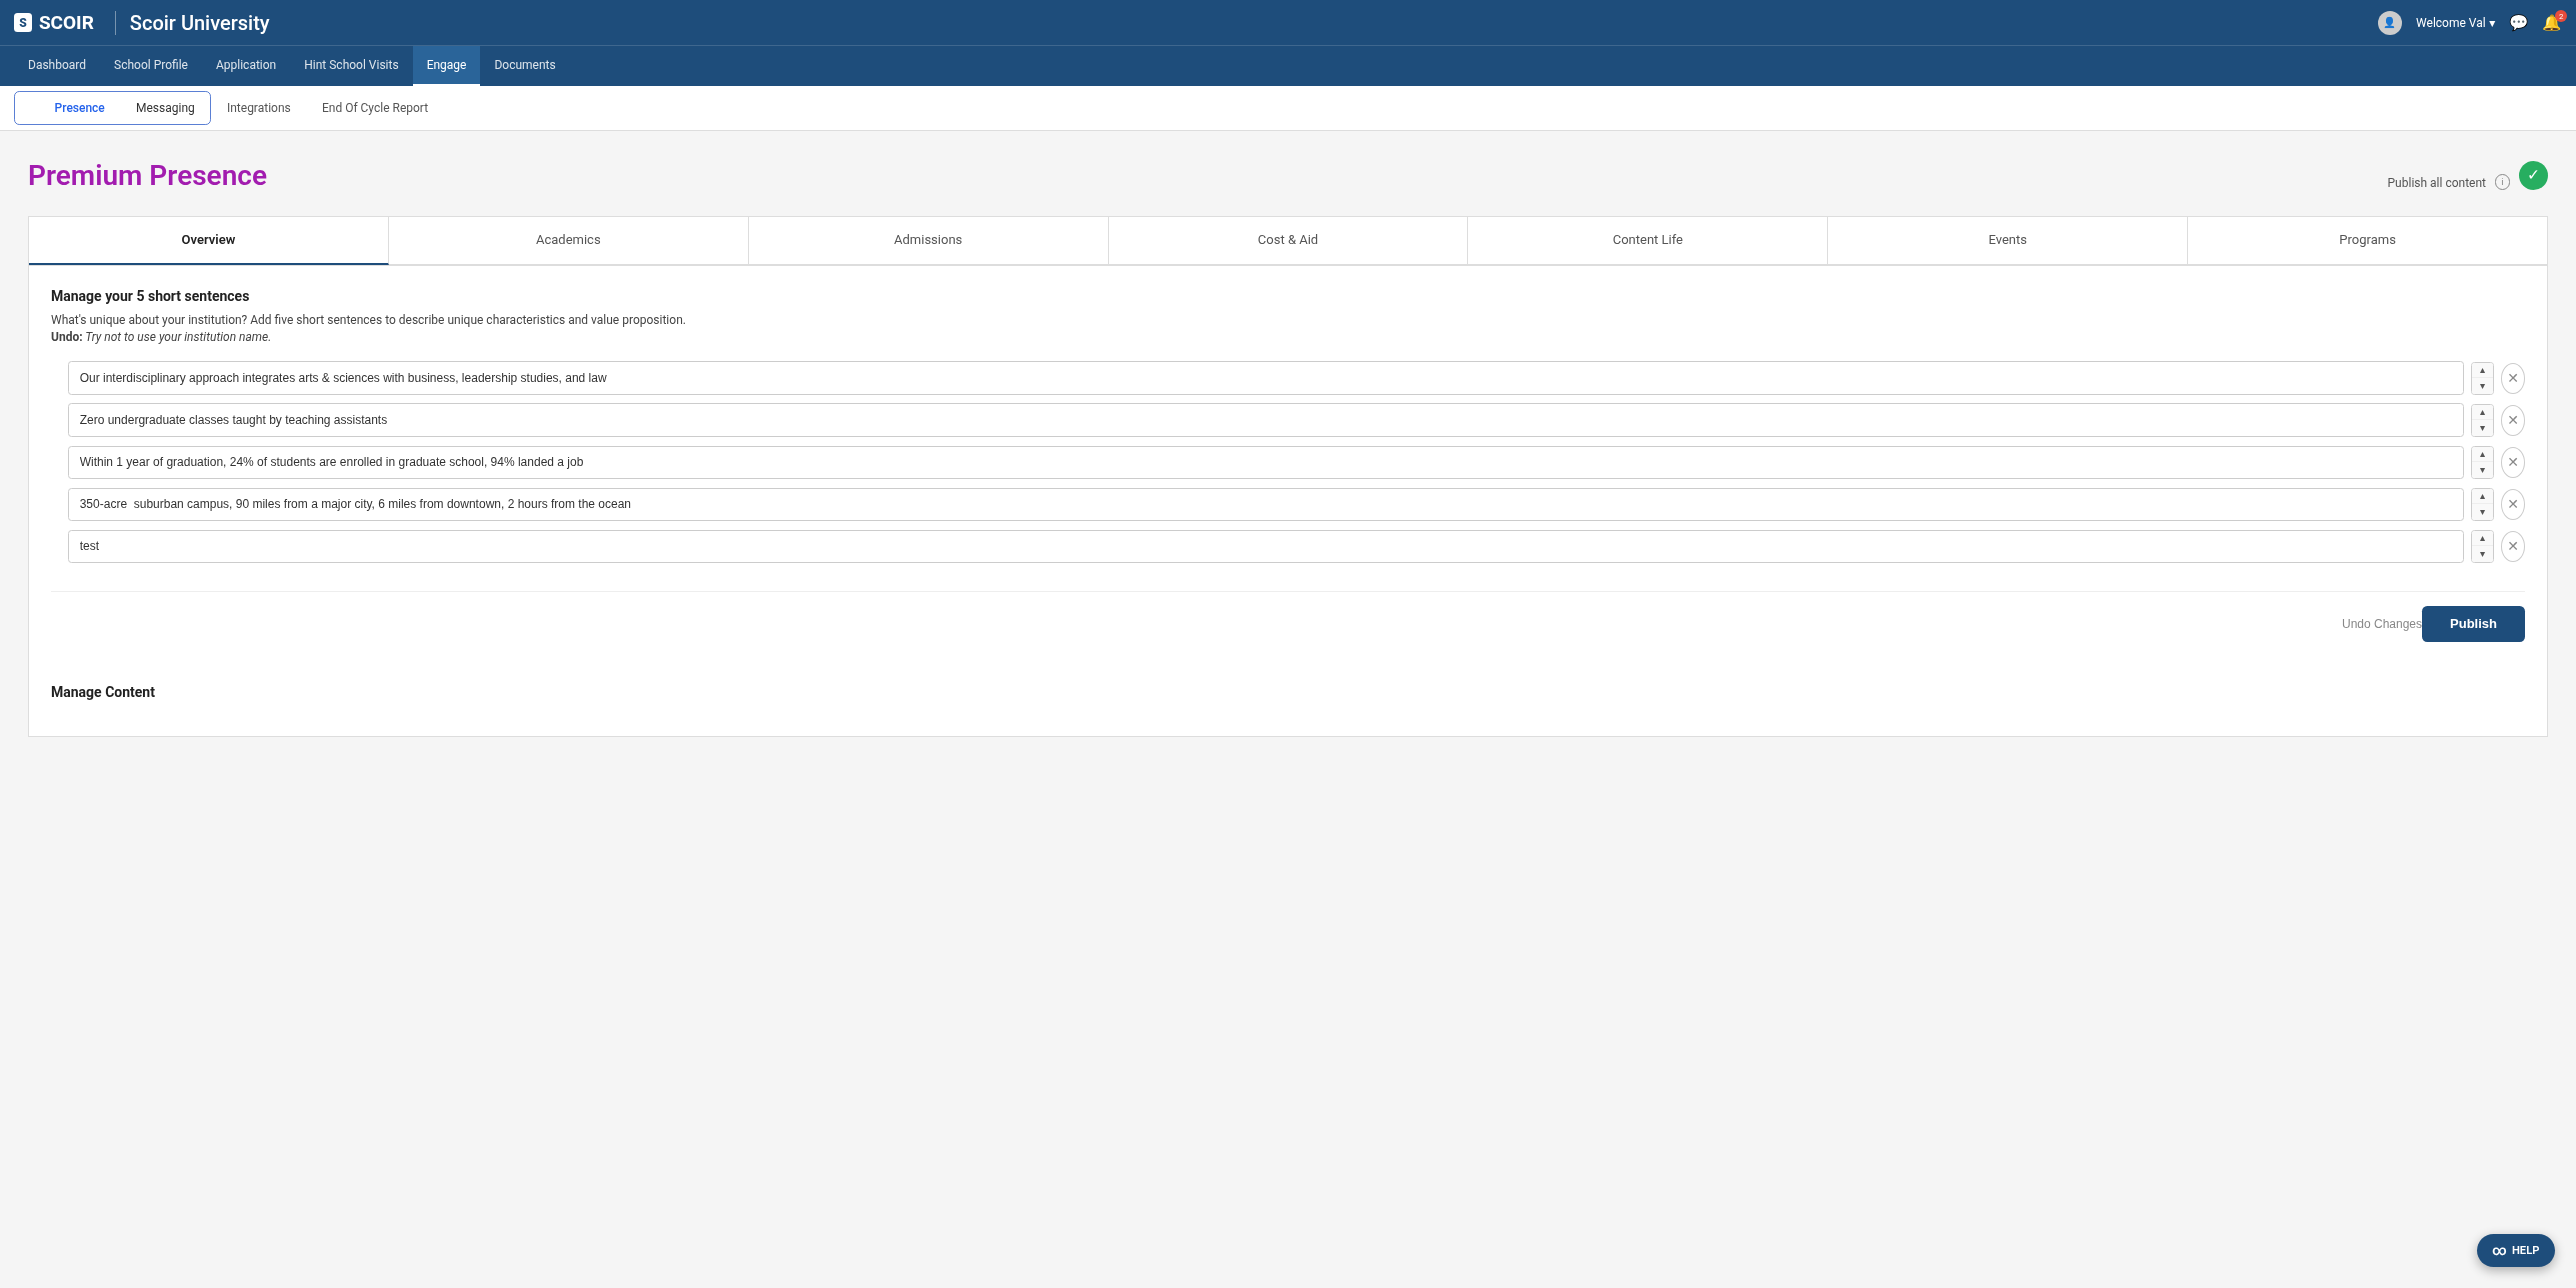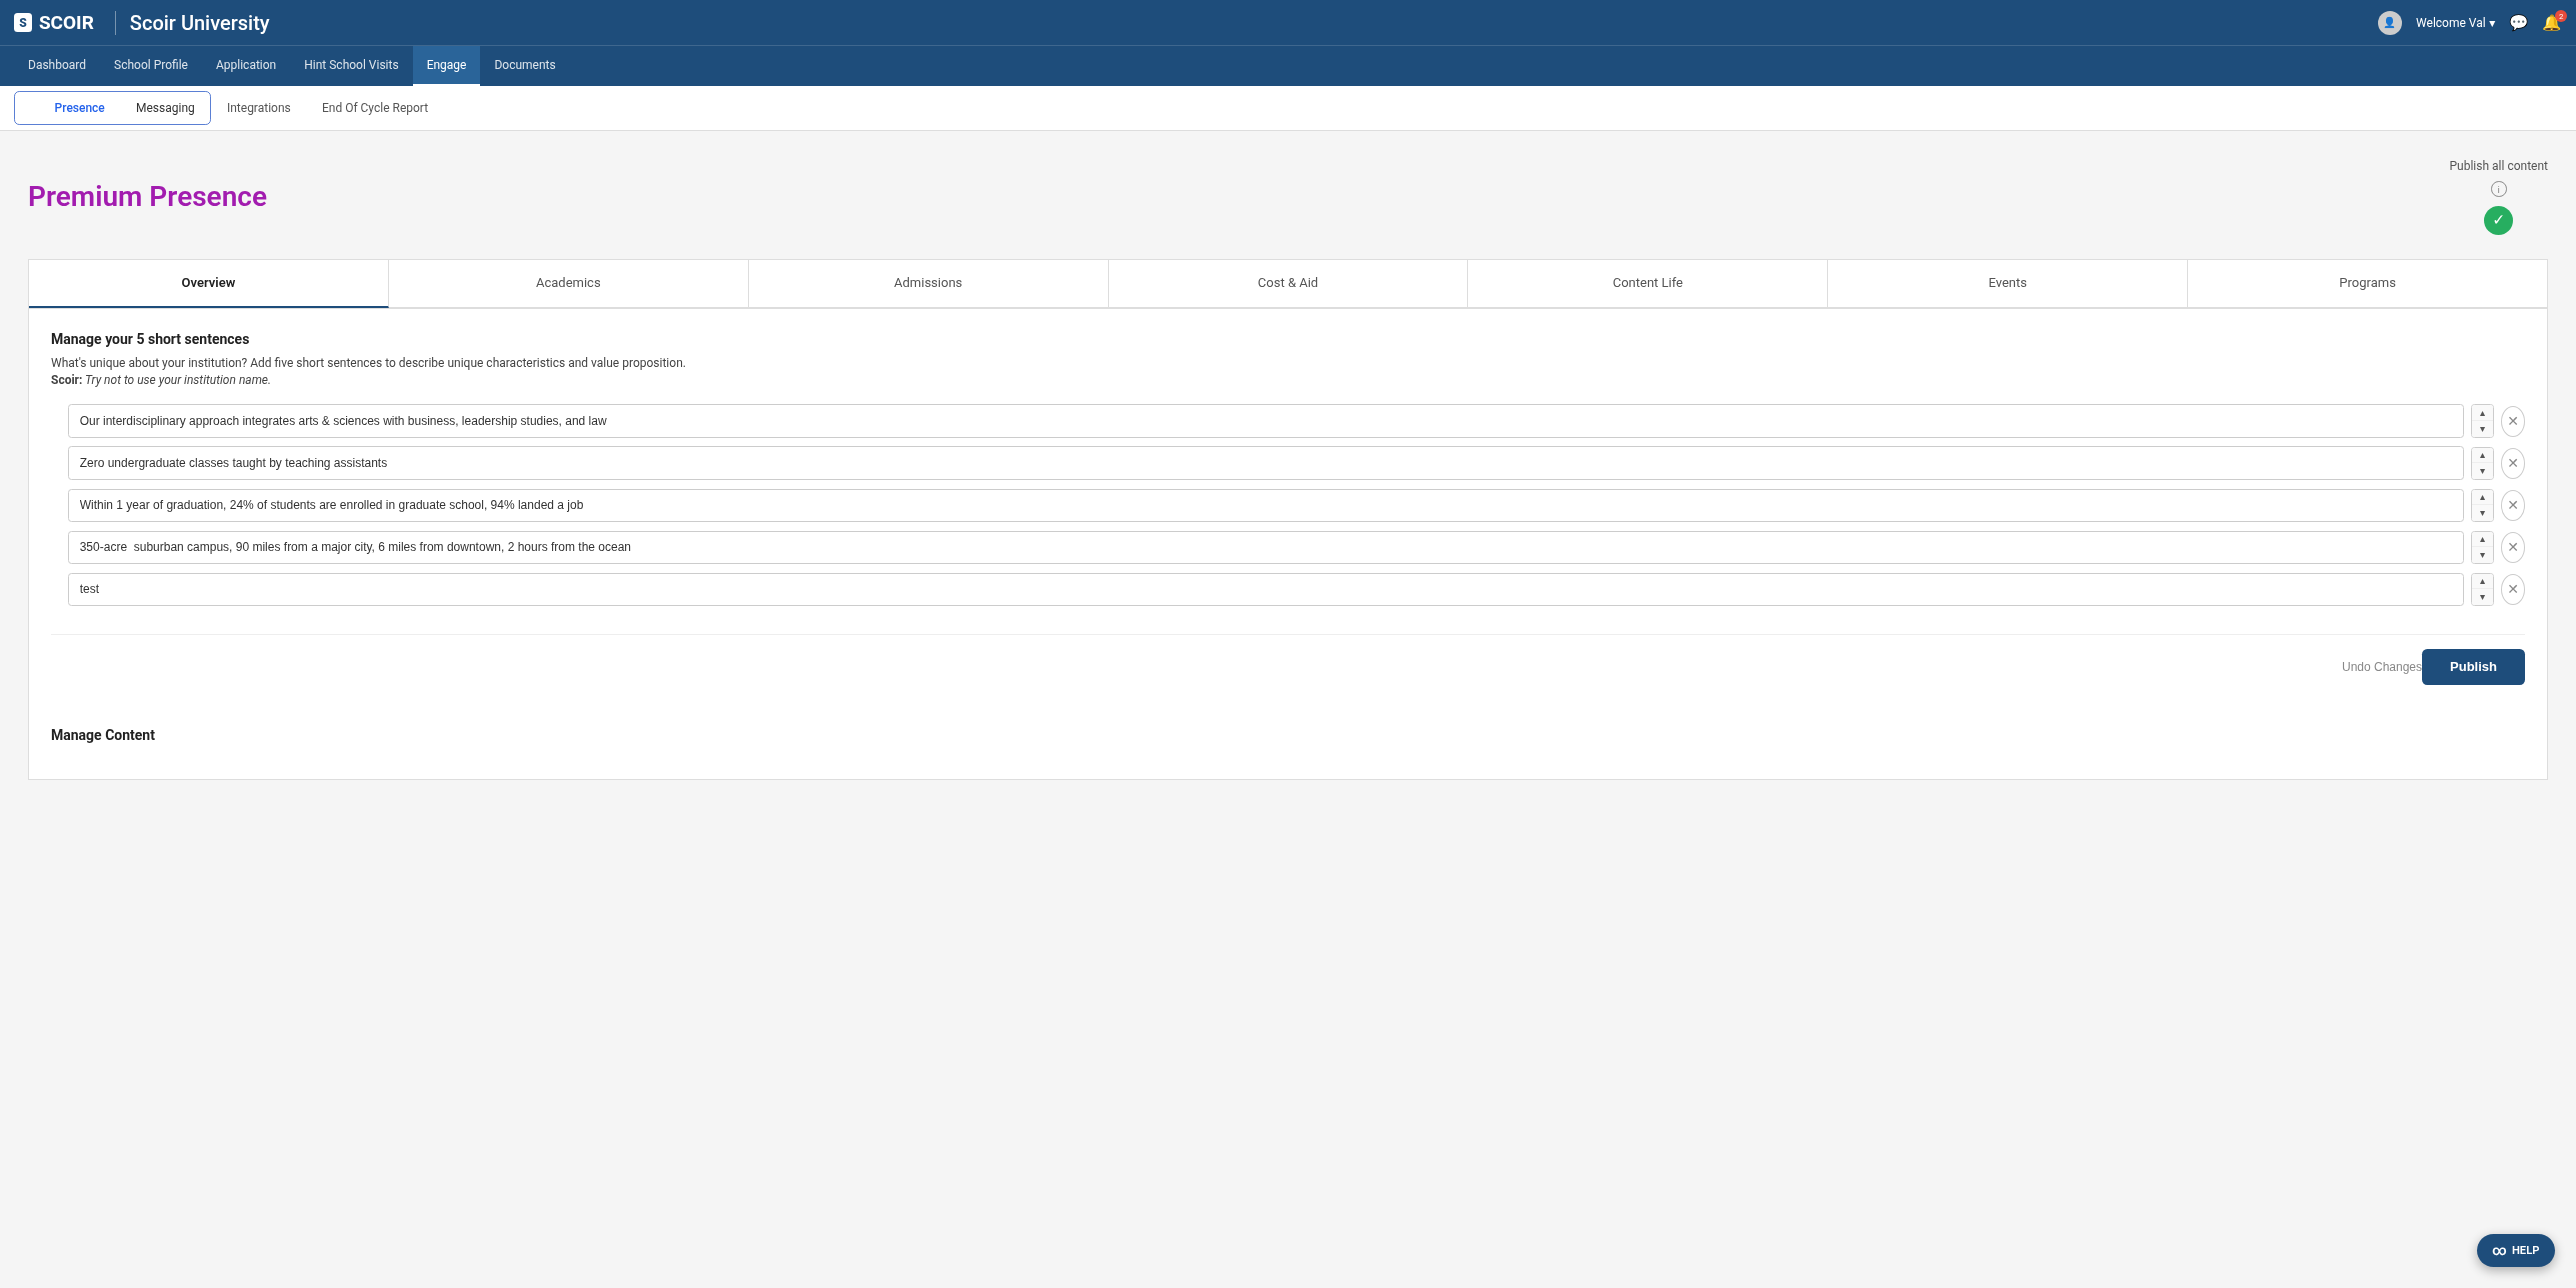--- a/index.html
+++ b/index.html
@@ -149,23 +149,22 @@
       align-items: center;
       margin-bottom: 24px;
     }
     .page-title {
       font-size: 28px;
       font-weight: 600;
       color: #a21caf;
     }
     .publish-all-area {
       display: flex;
-      align-items: center;
+      align-items: flex-end;
       gap: 8.7px;
-      flex-direction: column;
     }
     .publish-all-label {
       font-size: 12px;
       color: #555;
     }
     .info-icon {
       display: inline-flex;
       align-items: center;
       justify-content: center;
       width: 15.6px; height: 15.6px;
@@ -408,21 +407,21 @@
     <div class="content-tab">Content Life</div>
     <div class="content-tab">Events</div>
     <div class="content-tab">Programs</div>
   </div>
 
   <div class="main-panel">
 
     <div class="section-title">Manage your 5 short sentences</div>
     <div class="section-desc">What's unique about your institution? Add five short sentences to describe unique characteristics and value proposition.</div>
     <div class="section-hint">
-      <strong>Scoir:</strong><em> Try not to use your institution name.</em>
+      <strong>Undo:</strong><em> Try not to use your institution name.</em>
     </div>
 
     <ul class="sentence-list">
       <li class="sentence-row">
         <input class="sentence-input" type="text" value="Our interdisciplinary approach integrates arts &amp; sciences with business, leadership studies, and law" style="">
         <div class="row-controls">
           <button class="arrow-btn">▲</button>
           <button class="arrow-btn">▼</button>
         </div>
         <button class="remove-btn">✕</button>

